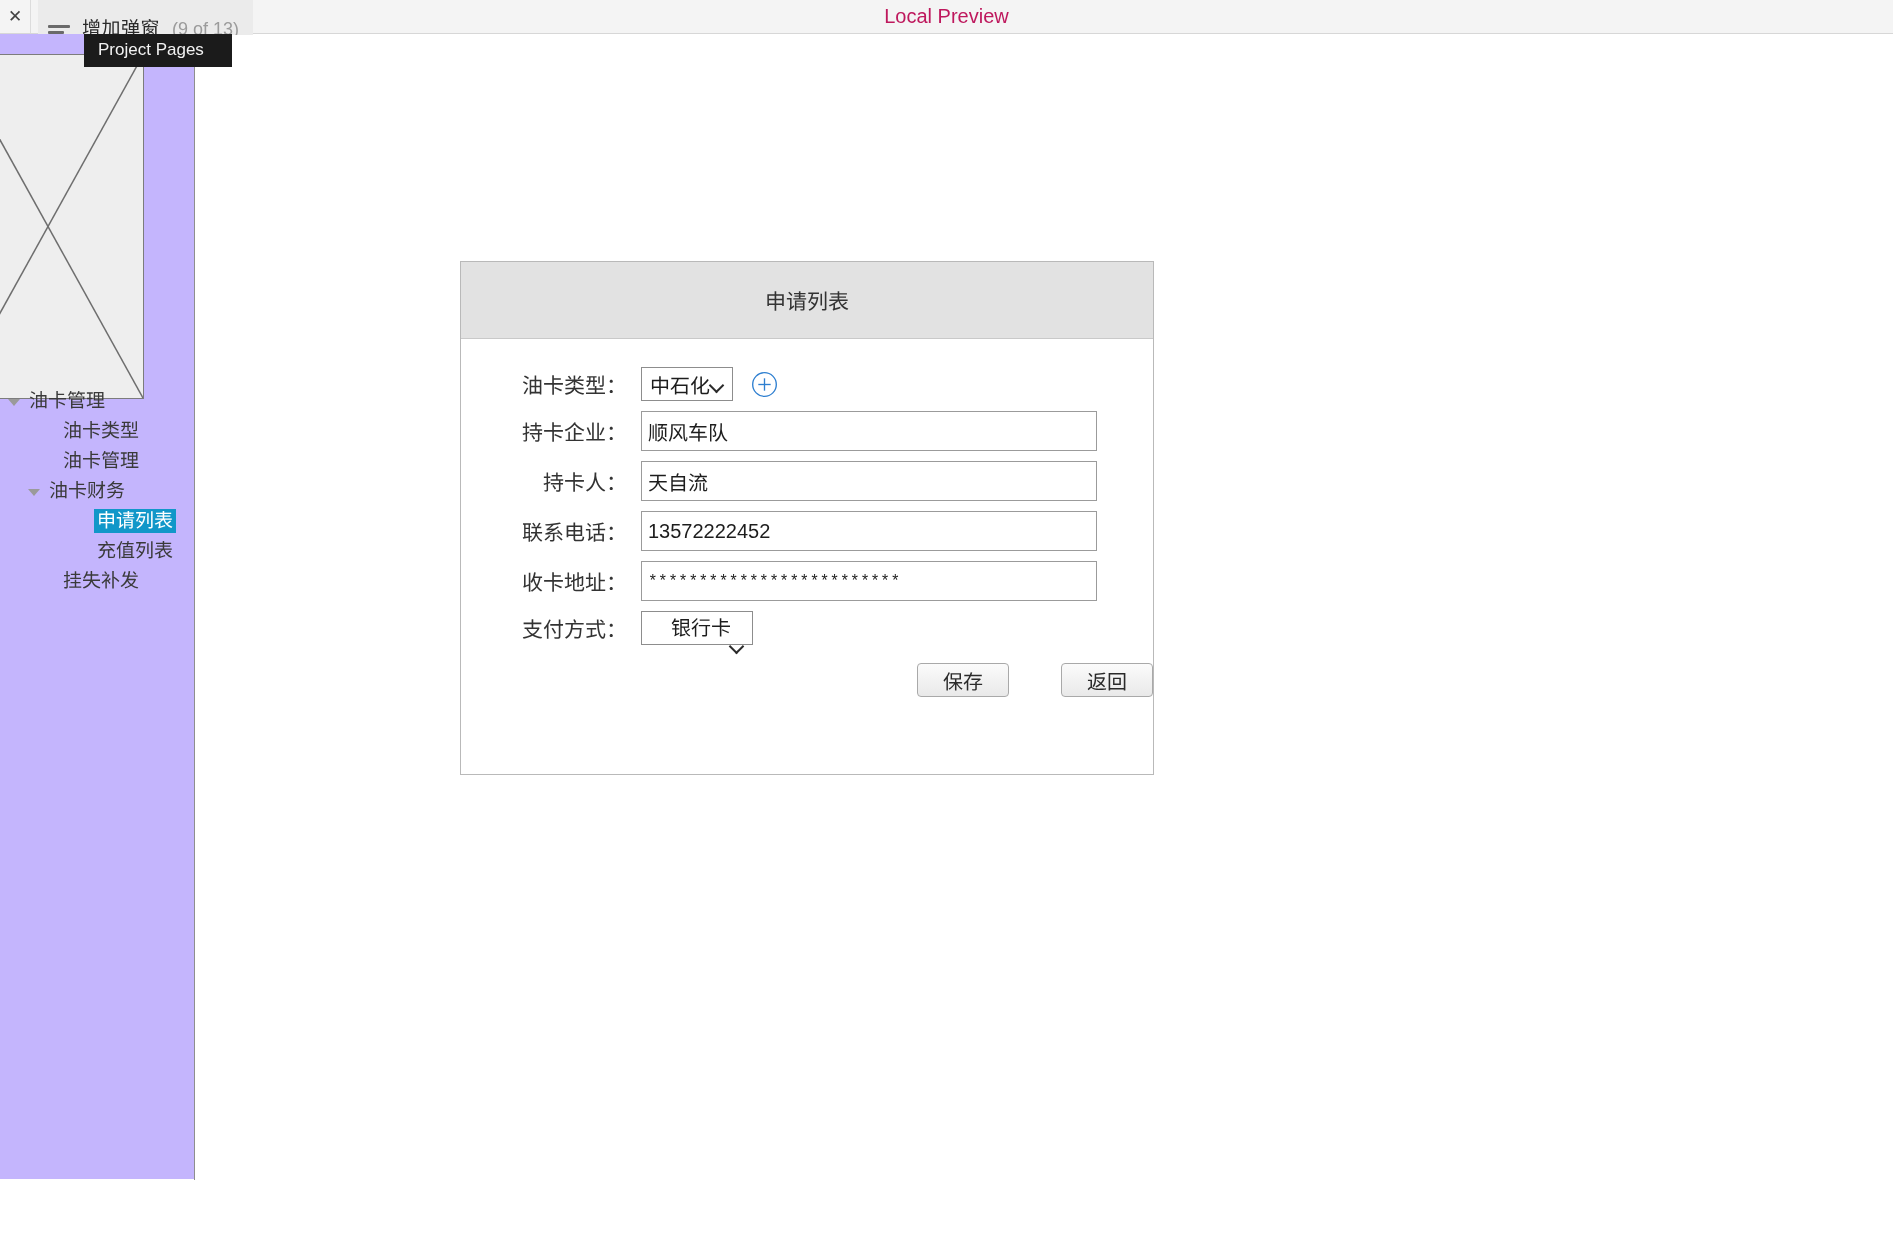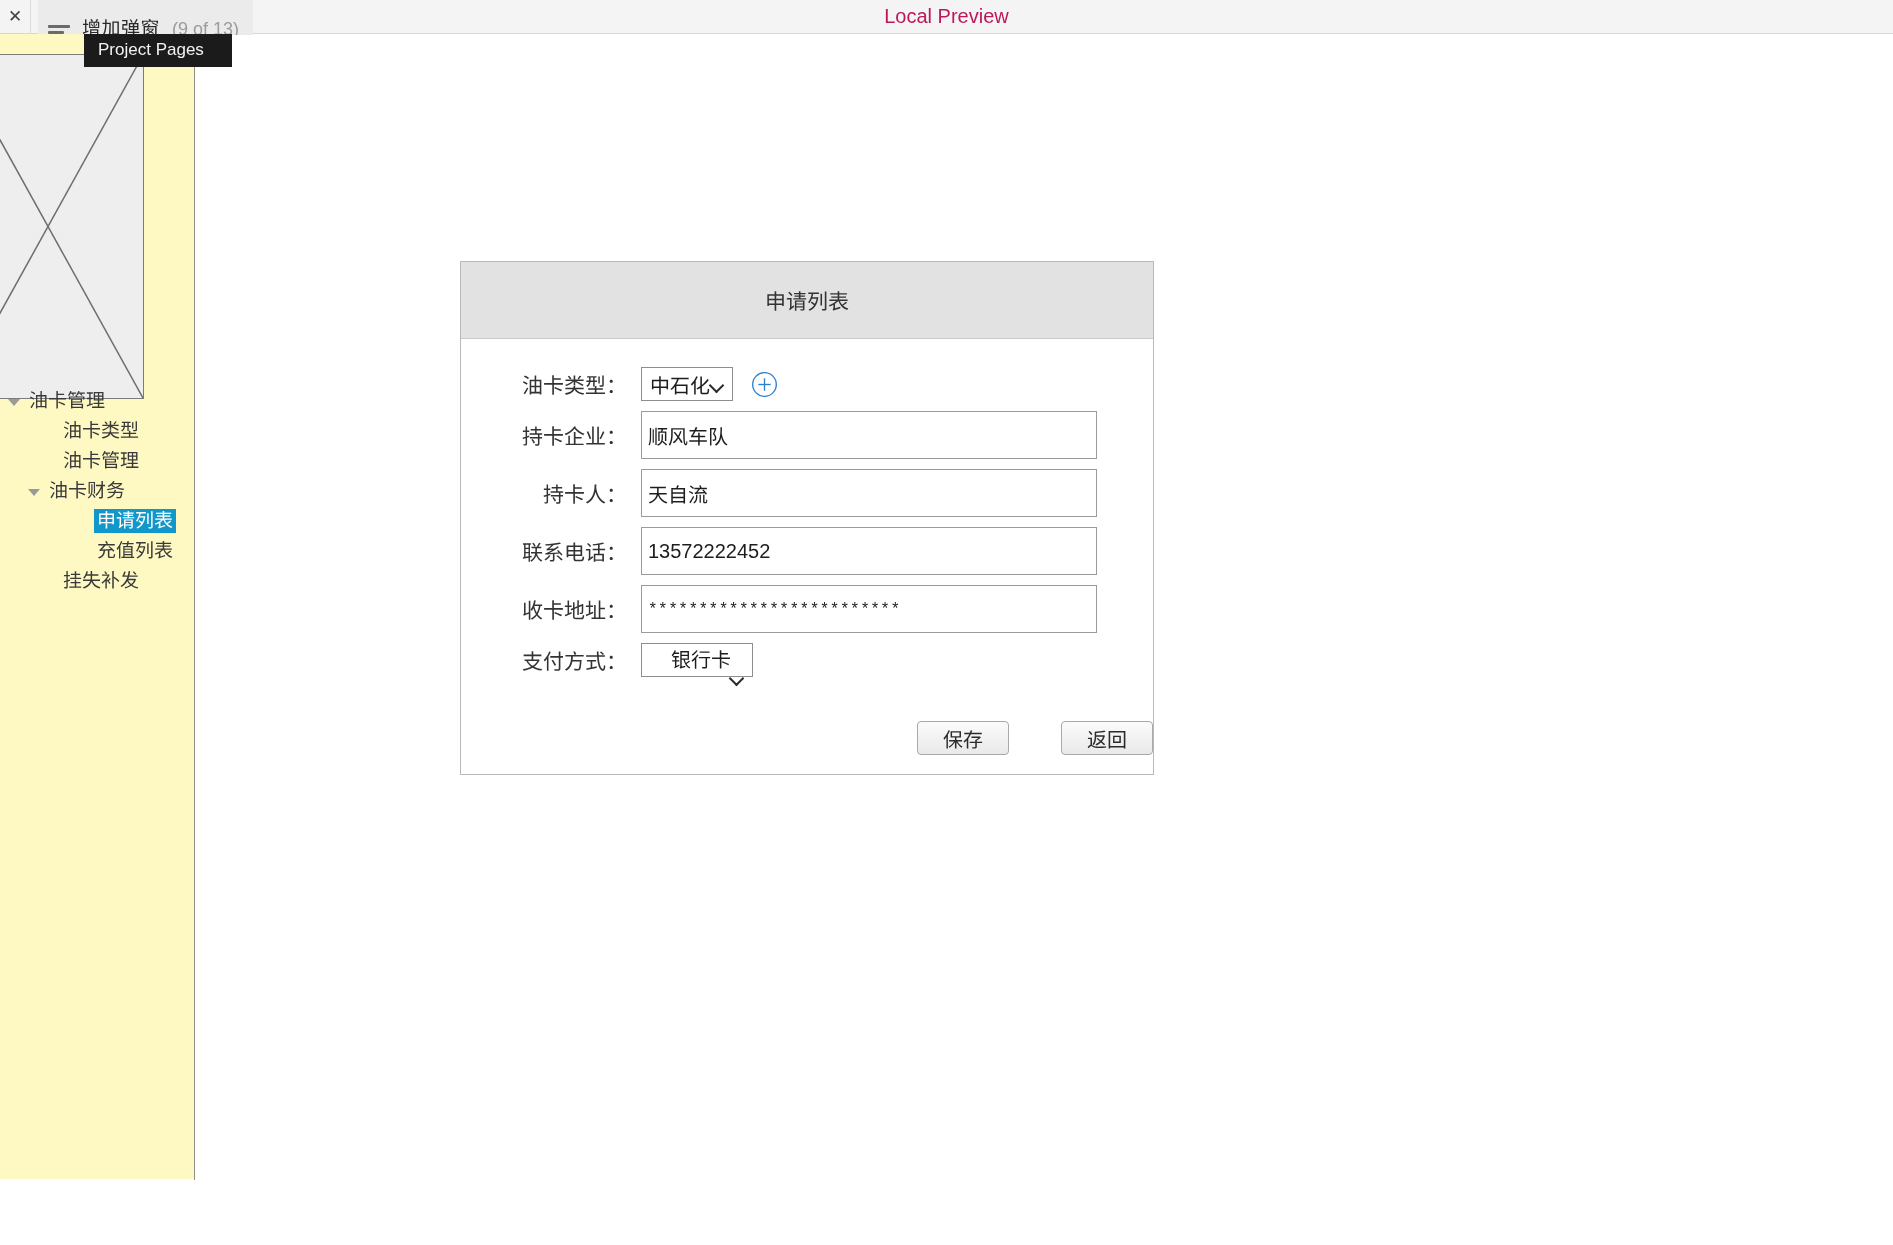--- a/index.html
+++ b/index.html
@@ -101,21 +101,21 @@
     z-index: 40;
   }
 
   
   .leftpanel {
     position: absolute;
     left: 0;
     top: 34px;
     width: 195px;
     height: 1145px;
-    background: #fef9c3;
+    background: #c4b5fd;
   }
   .left-divider {
     position: absolute;
     left: 194px;
     top: 34px;
     width: 1px;
     height: 1146px;
     background: #8e8e8e;
   }
 
@@ -219,21 +219,21 @@
     width: 180px;
     text-align: right;
     padding-right: 14px;
     font-size: 21px;
     color: #333;
     box-sizing: border-box;
     white-space: nowrap;
   }
   .text-input {
     width: 456px;
-    height: 48px;
+    height: 40px;
     border: 1px solid #9b9b9b;
     box-sizing: border-box;
     background: #fff;
     font-family: "Liberation Sans", "DejaVu Sans", sans-serif;
     font-size: 20px;
     color: #1d1d1d;
     padding: 0 6px;
     outline: none;
   }
   .text-input.masked {
@@ -283,21 +283,21 @@
     height: 27px;
     margin-left: 18px;
     cursor: pointer;
     flex: 0 0 auto;
   }
 
   .form-actions {
     display: flex;
     gap: 52px;
     padding-left: 456px;
-    margin-top: 44px;
+    margin-top: 18px;
   }
   .btn {
     width: 124px;
     height: 34px;
     border: 1px solid #a9a9a9;
     border-radius: 4px;
     background: linear-gradient(#fbfbfb, #e9e9e9);
     font-family: "Liberation Sans", "DejaVu Sans", sans-serif;
     font-size: 20px;
     color: #2b2b2b;

